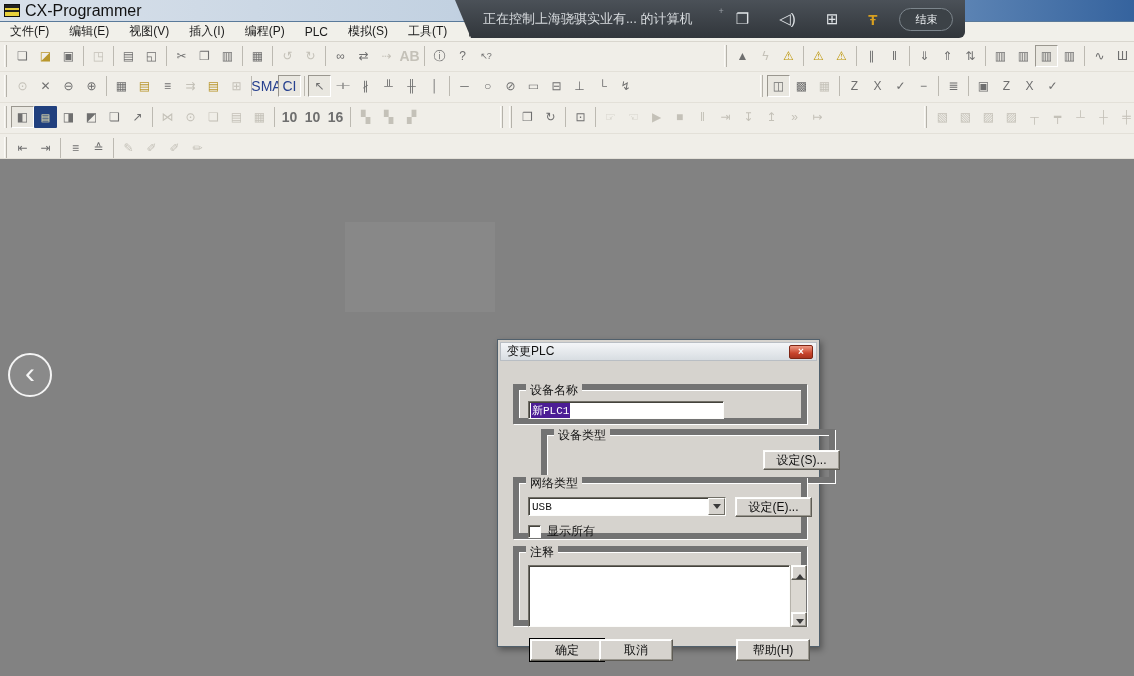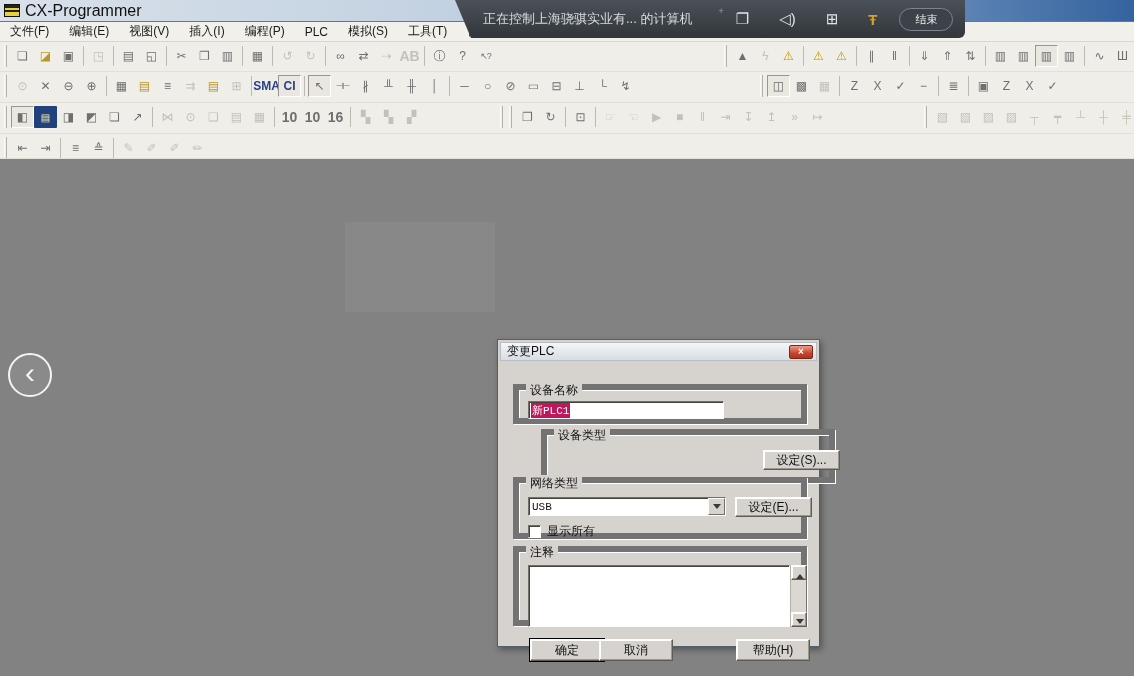--- a/index.html
+++ b/index.html
@@ -43,21 +43,21 @@
   .tsec { position:absolute; top:2px; display:flex; align-items:center; height:24px; }
   .tbtn { width:23px; height:22px; display:flex; align-items:center; justify-content:center;
     color:#6f6f6f; font-size:12px; border:1px solid transparent; flex:0 0 auto; }
   .tbtn.sm { font-size:9px; letter-spacing:-1px; }
   .tbtn.d { color:#c4c1b8; }
   .tbtn.p { background:#e9e7e0; border-color:#9a978f #ffffff #ffffff #9a978f; }
   .tbtn.yellow { color:#b9972c; }
   .tbtn.warn { color:#bb9300; }
   .tbtn.dark { background:#21407e; color:#f4e9b0; border-radius:1px; font-size:10px; }
   .tbtn.txt { font-size:14px; font-weight:bold; letter-spacing:0; }
-  .tbtn.txtblue { font-size:12px; font-weight:bold; color:#27418f; letter-spacing:0;align-items:center; }
+  .tbtn.txtblue { font-size:14px; font-weight:normal; color:#27418f; letter-spacing:0;align-items:center; }
   .sep { width:1px; height:20px; background:#bcb9b1; margin:0 3px; flex:0 0 auto; }
   .grip { width:3px; height:22px; border-left:1px solid #fbfaf7; border-right:1px solid #b5b2aa;
     margin:0 4px 0 2px; flex:0 0 auto; }
 
   
   #workspace { position:absolute; left:0; top:159px; width:1134px; height:517px; background:#828282; }
   #ghost { position:absolute; left:345px; top:63px; width:150px; height:90px;
     background:rgba(255,255,255,0.05); }
 
   
@@ -83,21 +83,21 @@
   .groupbox { position:absolute; left:13px; width:294px;
     border:6px solid #737373; box-shadow:inset 1px 1px 0 #ffffff,1px 1px 0 #ffffff; }
   .grouplabel { position:absolute; top:-8px; left:7px; background:#d6d3ce;
     padding:0 4px; font-size:12px; color:#111; }
 
   .sunken { background:#fff; border:1px solid; border-color:#716f67 #fcfcfa #fcfcfa #716f67;
     box-shadow:inset 1px 1px 0 #44423c; }
   #device-name-input { position:absolute; left:9px; top:11px; width:196px; height:18px;
     font-size:11px; font-family:"Liberation Mono", monospace;
     display:flex; align-items:center; padding-left:2px; }
-  #device-name-input .selected { background:#be185d; color:#fff; padding:0 1px; }
+  #device-name-input .selected { background:#4c1d95; color:#fff; padding:0 1px; }
 
   .combo { position:absolute; left:9px; width:198px; height:19px; display:flex; }
   .combo .val { flex:1; font-size:11px; font-family:"Liberation Mono", monospace;
     display:flex; align-items:center; padding-left:3px; color:#111; }
   .combo .drop { width:17px; height:100%; background:#d6d3ce; border:1px solid;
     border-color:#fcfcfa #716f67 #716f67 #fcfcfa;
     display:flex; align-items:center; justify-content:center; }
   .combo .drop::after { content:""; width:0; height:0;
     border:4px solid transparent; border-top:5px solid #3a3a3a; margin-top:4px; }
 

